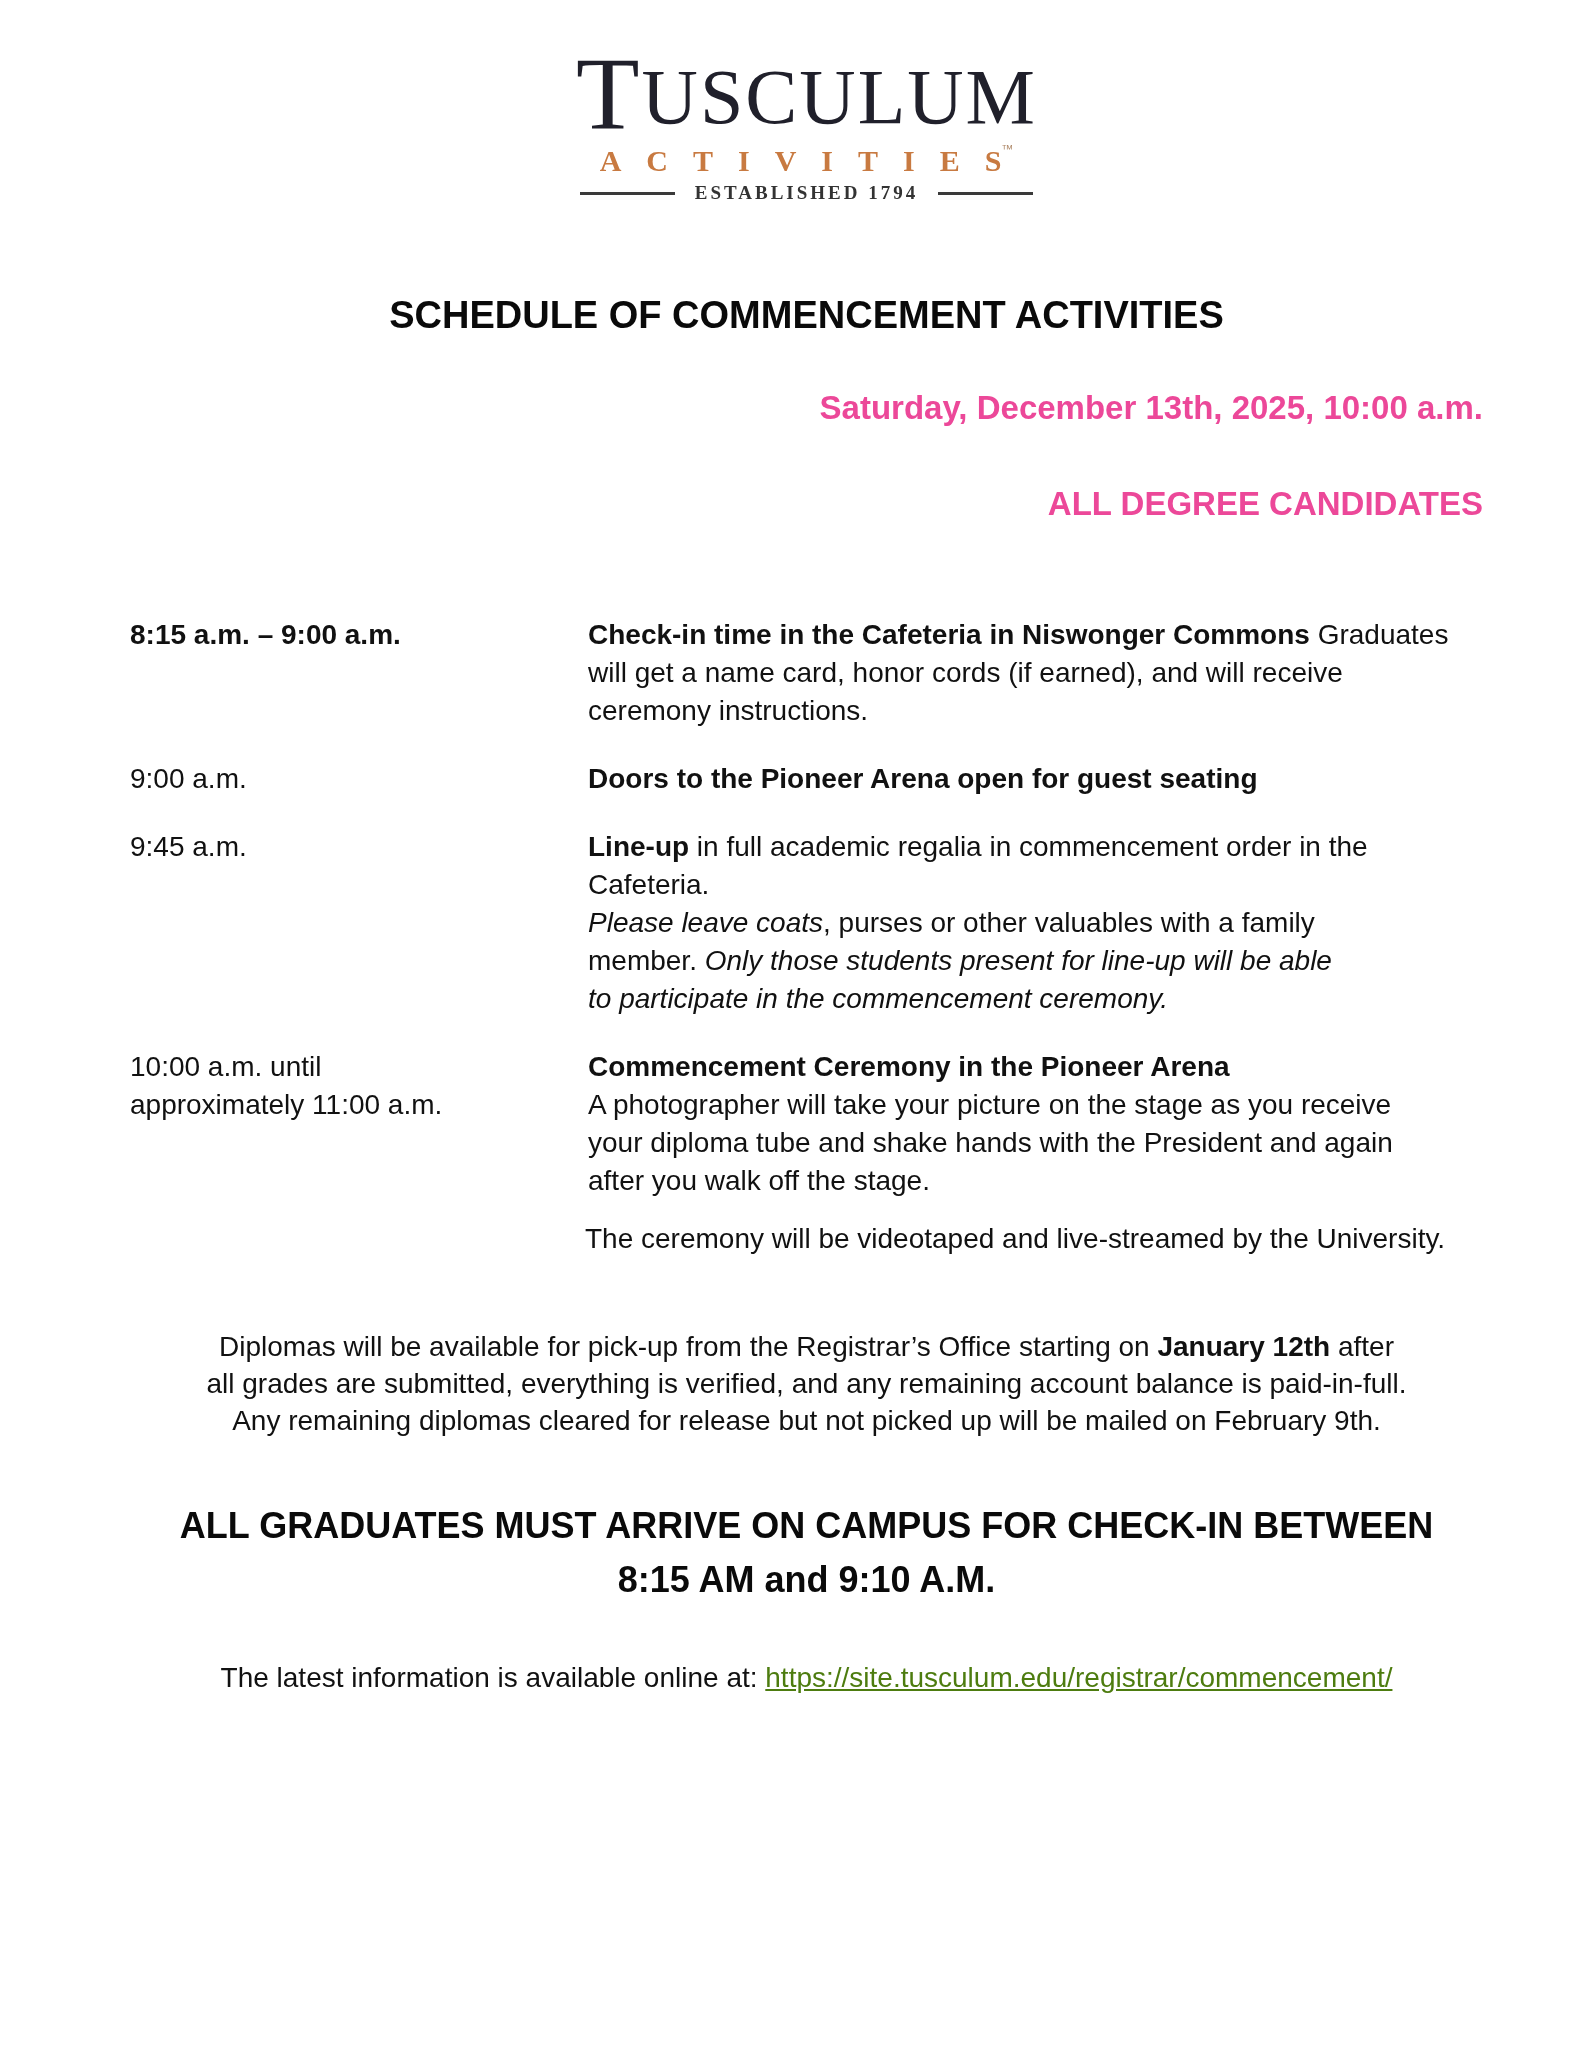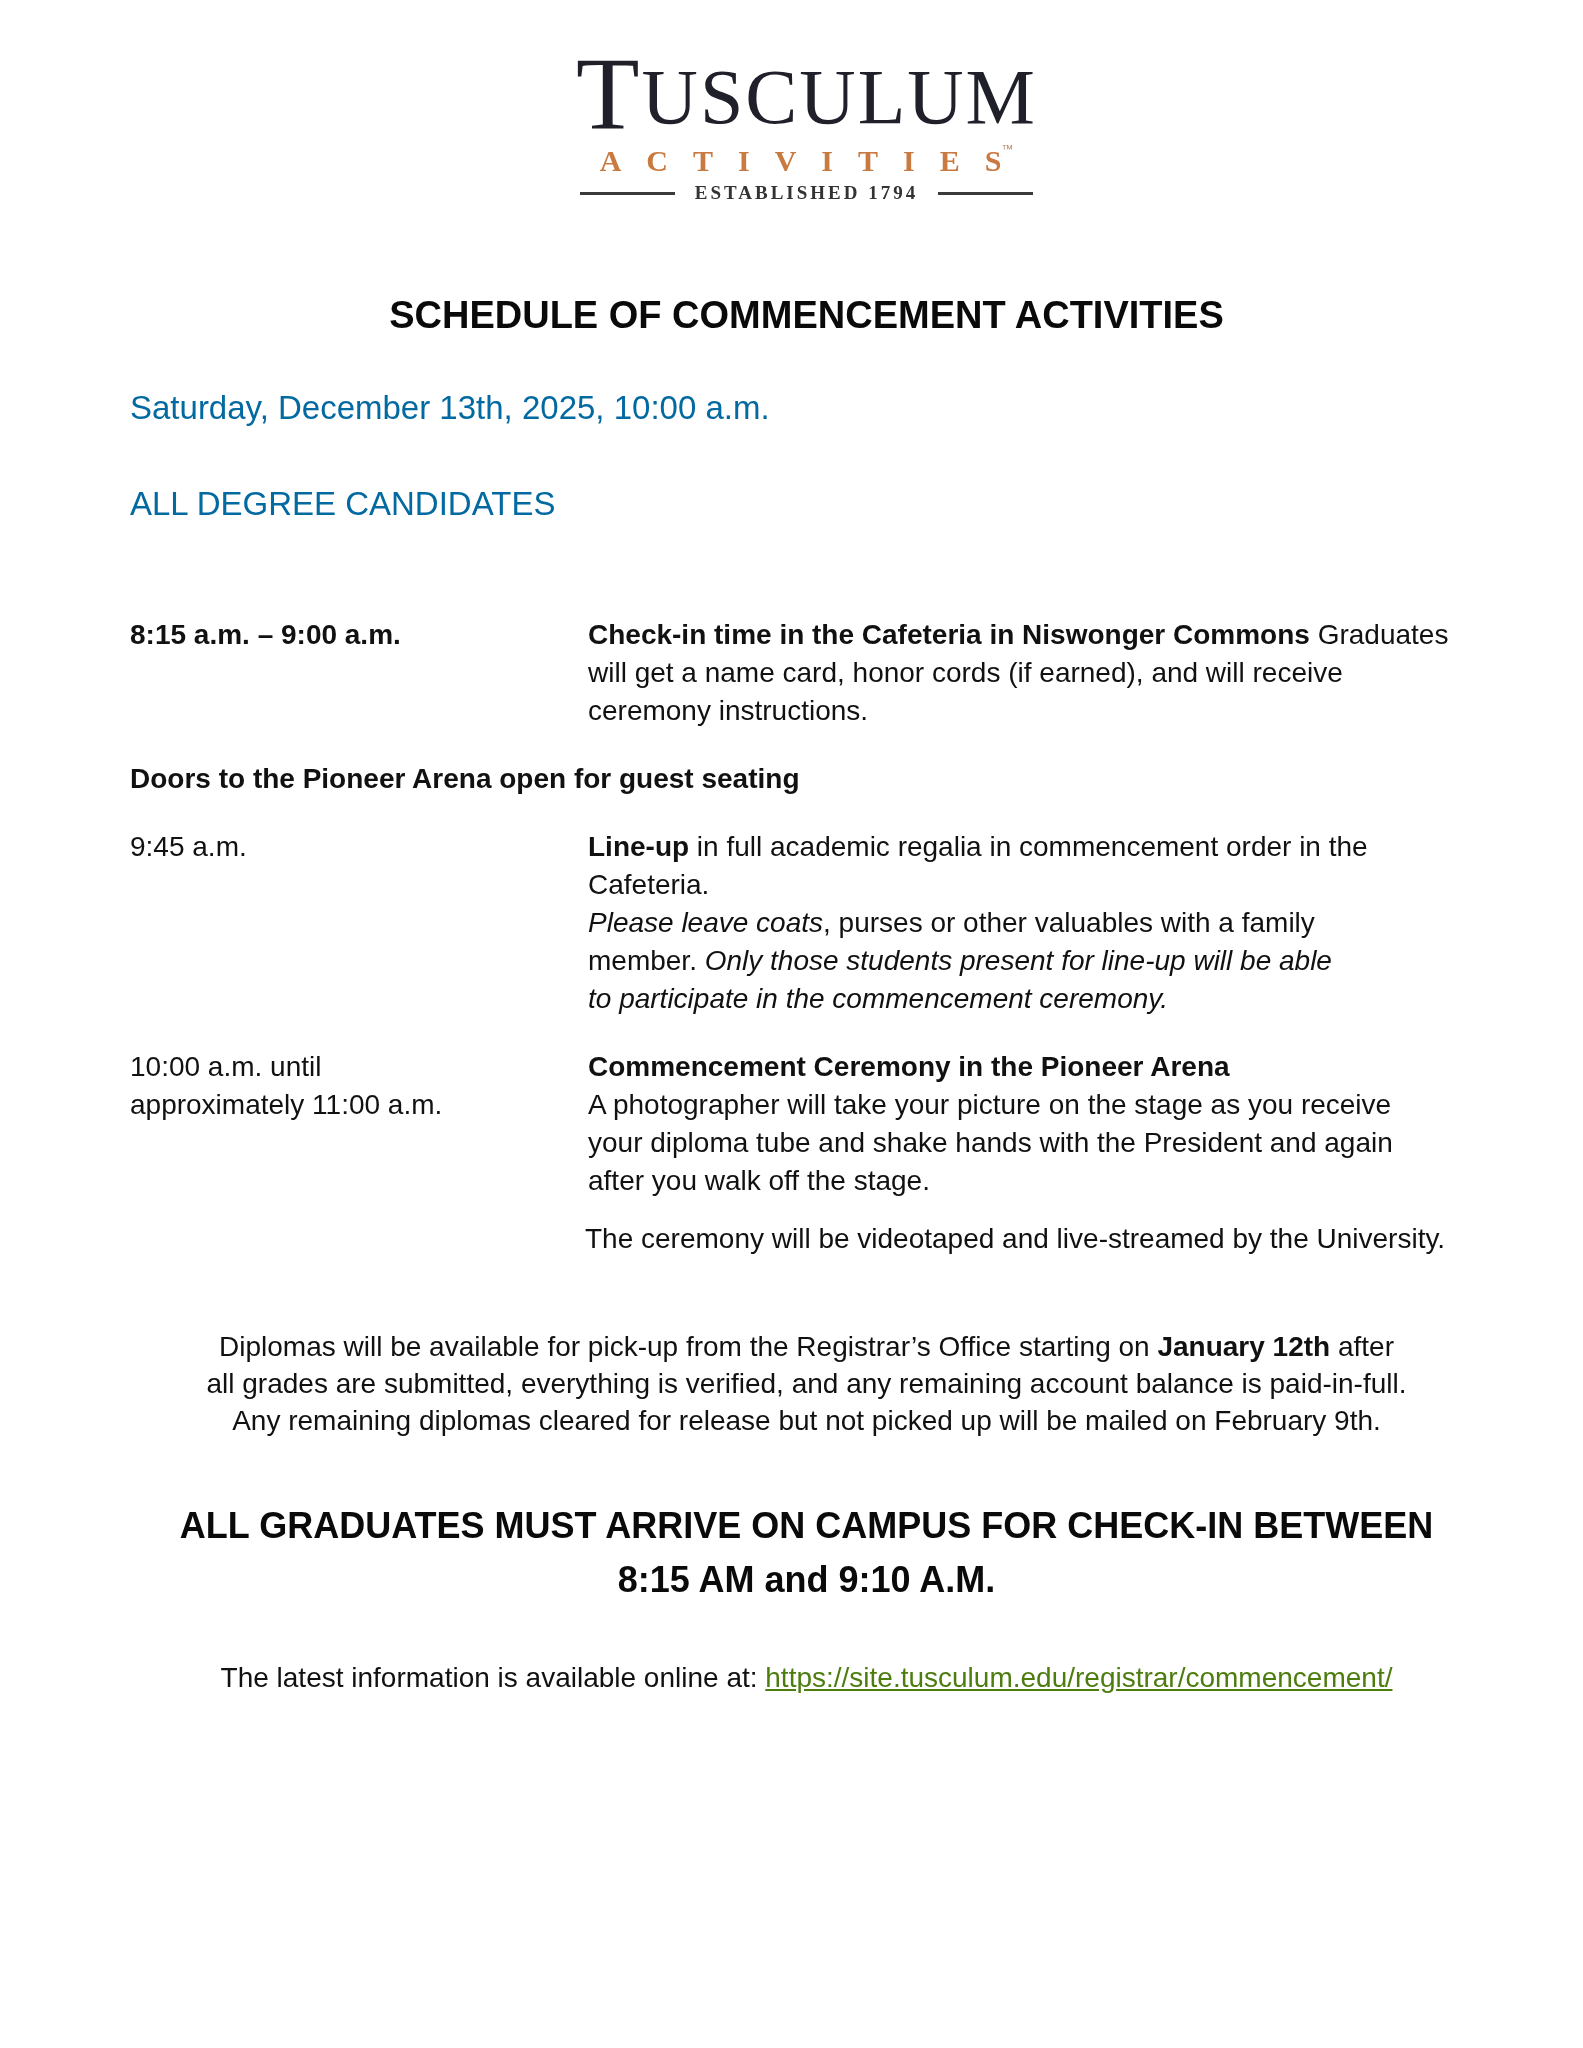--- a/index.html
+++ b/index.html
@@ -49,22 +49,22 @@
     color: #333;
     white-space: nowrap;
   }
 
   
   .title {
     text-align: center; font-size: 38px; font-weight: bold;
     line-height: 46px; margin-bottom: 50px; color: #0a0a0a;
   }
   .dateline, .audience {
-    text-align: left; font-size: 33px; font-weight: normal;
-    line-height: 40px; color: #0369a1;
+    text-align: right; font-size: 33px; font-weight: bold;
+    line-height: 40px; color: #ec4899;
   }
   .dateline { margin-bottom: 56px; }
   .audience { margin-bottom: 92px; }
 
   
   .schedule { font-size: 28px; line-height: 38px; }
   .srow { display: flex; margin-bottom: 30px; }
   .srow:last-child { margin-bottom: 0; }
   .time { width: 458px; flex: none; white-space: pre-line; }
   .desc { width: 895px; flex: none; white-space: pre-line; }
@@ -122,20 +122,21 @@
   <p class="audience">ALL DEGREE CANDIDATES</p>
 
   <section class="schedule" id="schedule">
       <div class="srow">
         <div class="time b">8:15 a.m. – 9:00 a.m.</div>
         <div class="desc"><span class="b ">Check-in time in the Cafeteria in Niswonger Commons</span><span class=""> Graduates
 will get a name card, honor cords (if earned), and will receive
 ceremony instructions.</span></div>
       </div>
       <div class="srow">
+        <div class="time">9:00 a.m.</div>
         <div class="desc"><span class="b ">Doors to the Pioneer Arena open for guest seating</span></div>
       </div>
       <div class="srow">
         <div class="time">9:45 a.m.</div>
         <div class="desc"><span class="b ">Line-up</span><span class=""> in full academic regalia in commencement order in the
 Cafeteria.
 </span><span class="i">Please leave coats</span><span class="">, purses or other valuables with a family
 member. </span><span class="i">Only those students present for line-up will be able
 to participate in the commencement ceremony.</span></div>
       </div>

